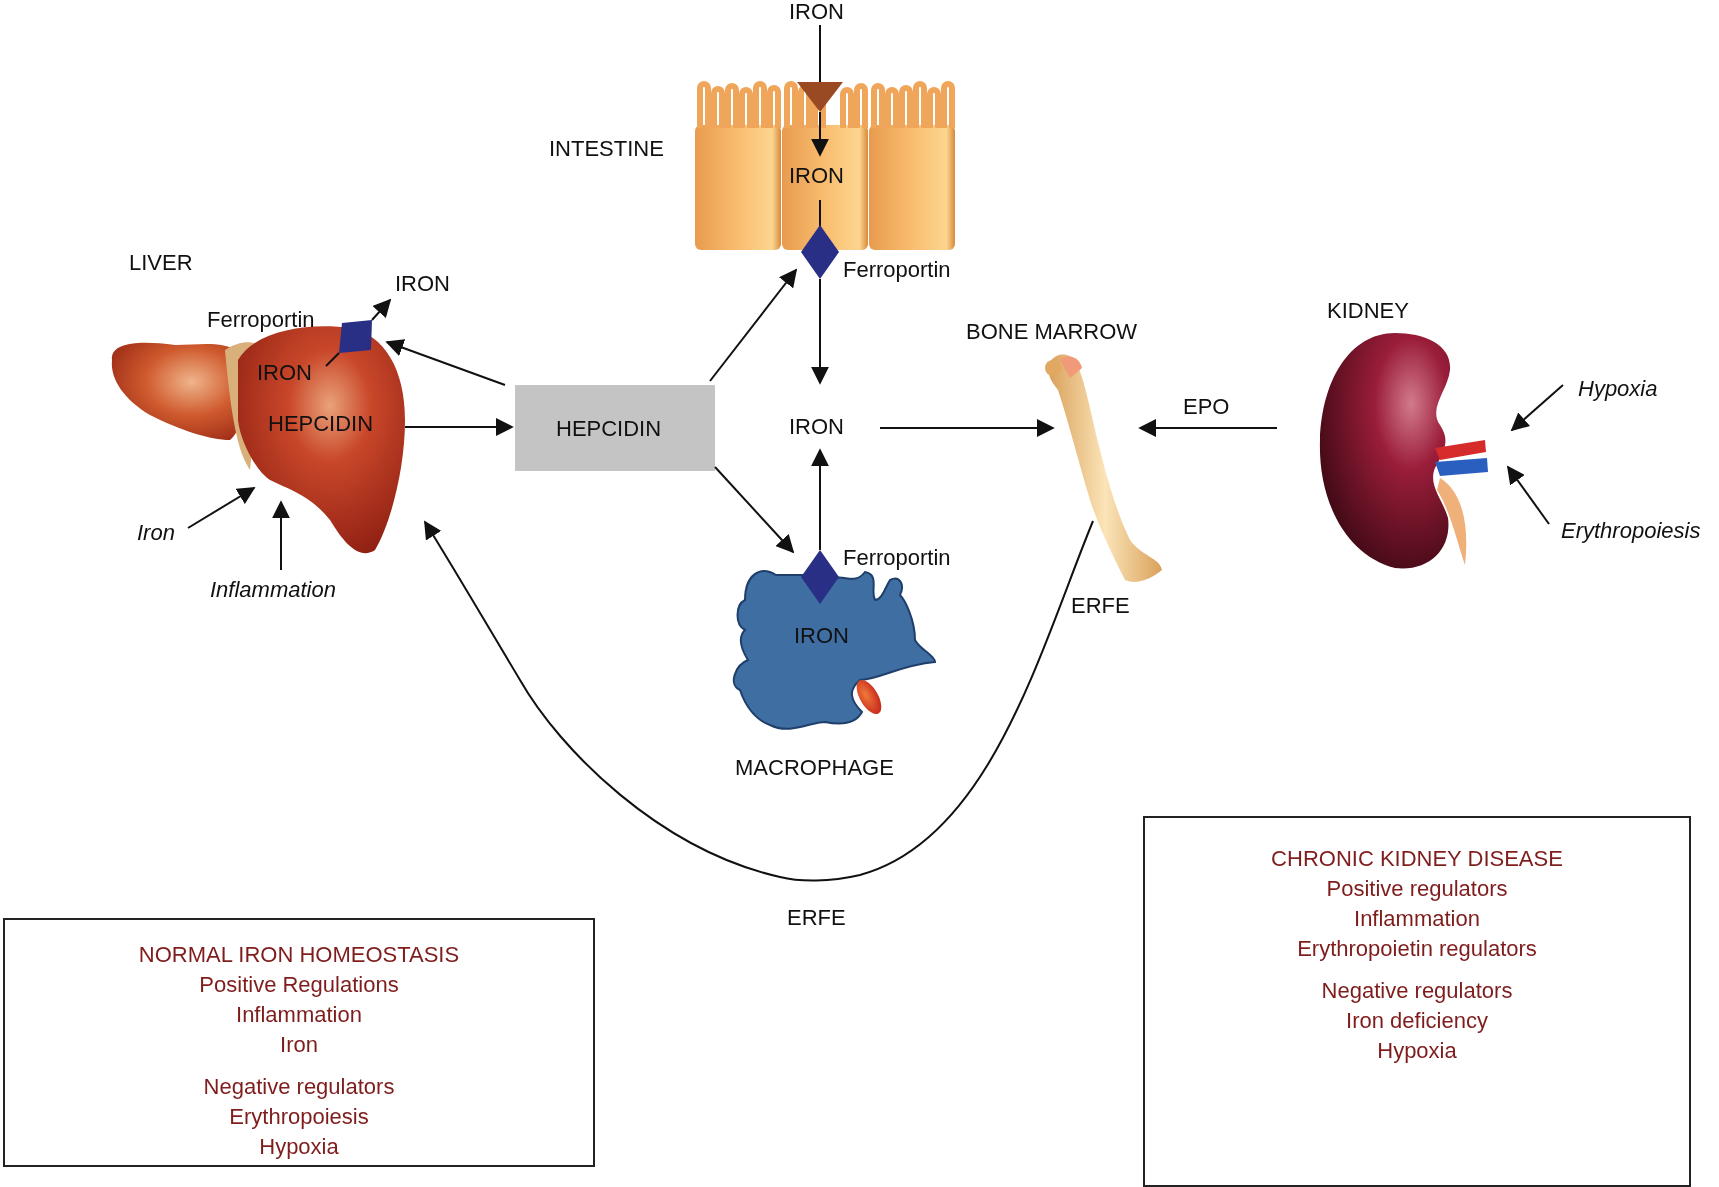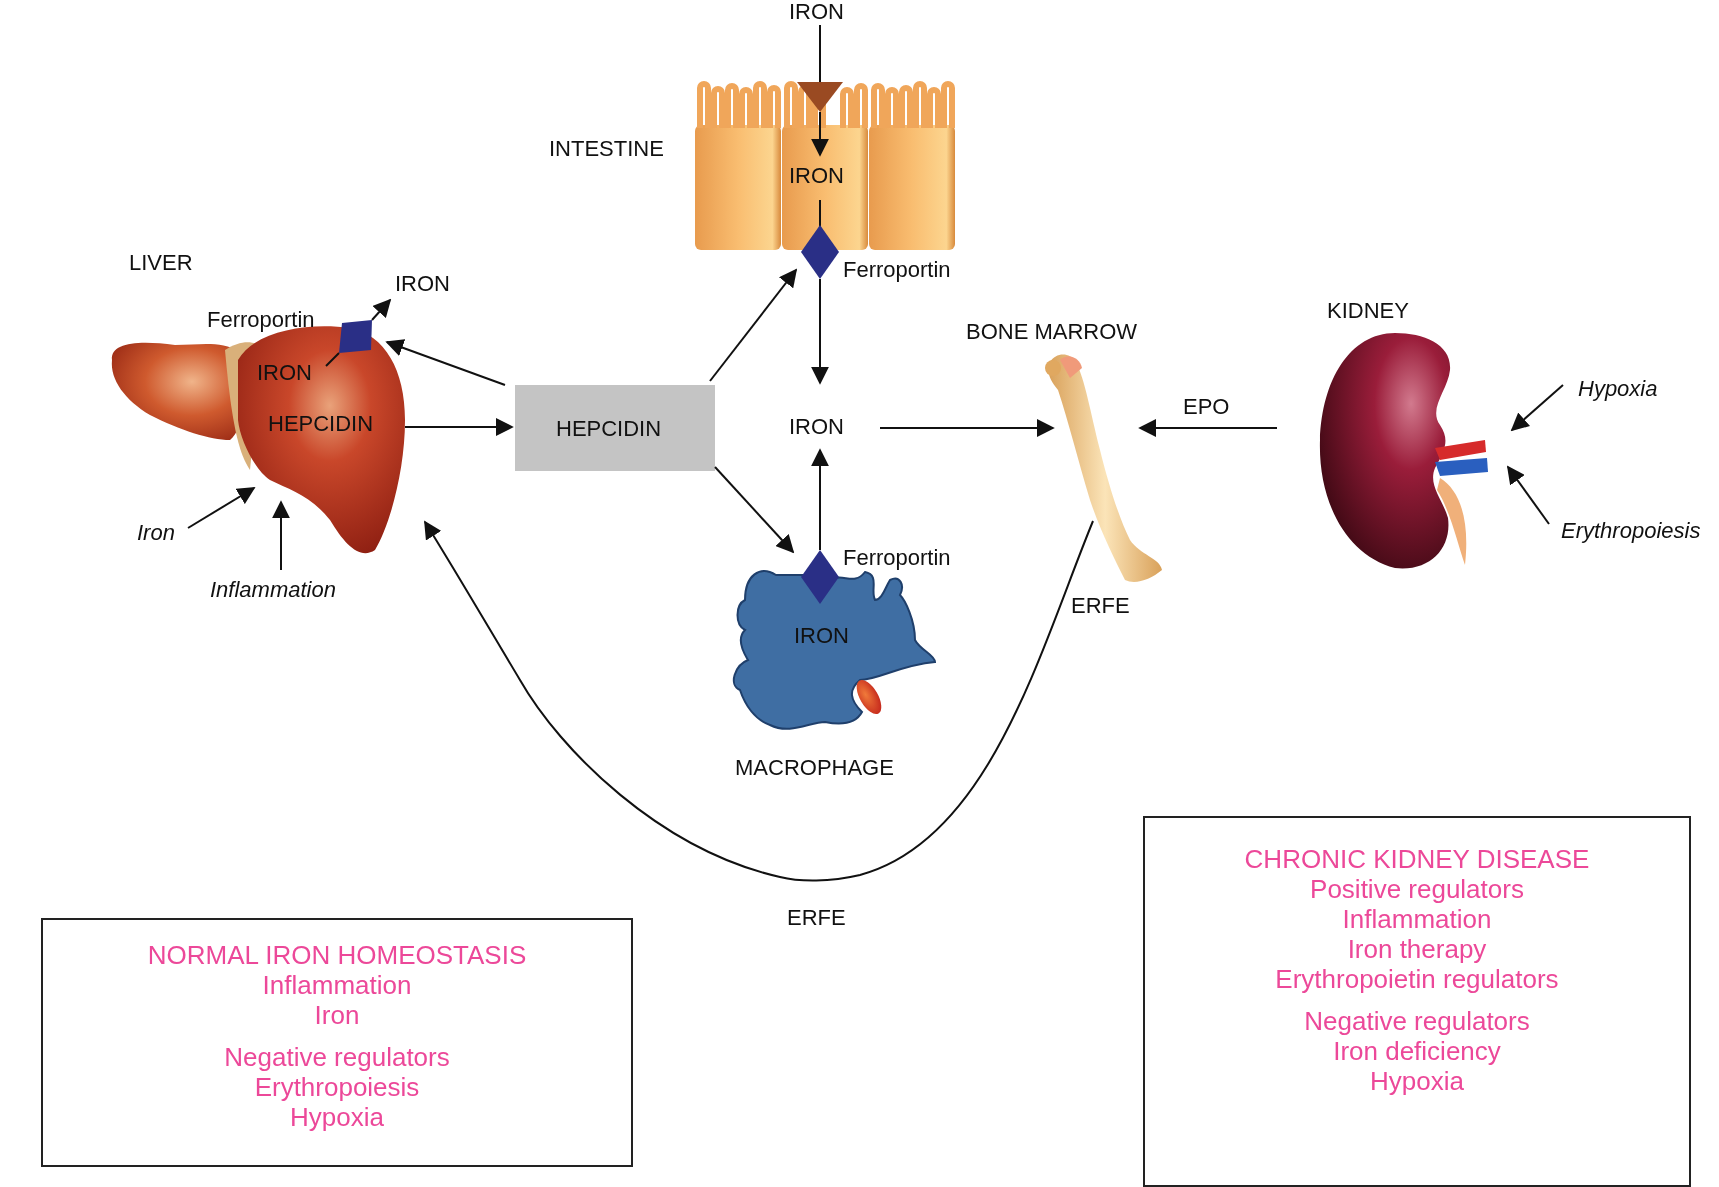--- a/index.html
+++ b/index.html
@@ -1,27 +1,27 @@
 <!DOCTYPE html>
 <html><head>
   <meta charset="utf-8">
   <style>
     html, body { margin: 0; padding: 0; background: #ffffff; }
     body { width: 1719px; height: 1187px; overflow: hidden; position: relative; }
     svg#diagram { position: absolute; left: 0; top: 0; }
     .lbl { font-family: "Liberation Sans", sans-serif; font-size: 22px; fill: #111; }
     .lbl-it { font-family: "Liberation Sans", sans-serif; font-size: 22px; fill: #111; font-style: italic; }
     .box { position: absolute; border: 2px solid #222; background: #fff; box-sizing: border-box;
-           font-family: "Liberation Sans", sans-serif; font-size: 26px; color: #ec4899; text-align: center; }
+           font-family: "Liberation Sans", sans-serif; font-size: 22px; color: #7f1d1d; text-align: center; }
     .box .title { font-weight: normal; }
     .box .head { font-weight: normal; }
     .box .item { font-weight: normal; }
     .box .line { line-height: 30px; }
     .box .gap { height: 12px; }
-    #box-normal { left: 3px; top: 918px; width: 592px; height: 249px; padding-top: 20px; margin-left: 38px; }
+    #box-normal { left: 3px; top: 918px; width: 592px; height: 249px; padding-top: 20px; }
     #box-ckd { left: 1143px; top: 816px; width: 548px; height: 371px; padding-top: 26px; }
   </style>
 </head>
 <body>
 
 <svg id="diagram" width="1719" height="1187" viewBox="0 0 1719 1187">
   <defs>
     <marker id="arr" viewBox="0 0 10 10" refX="9" refY="5" markerWidth="9" markerHeight="9" orient="auto-start-reverse">
       <path d="M0,0 L10,5 L0,10 z" fill="#111"></path>
     </marker>
@@ -144,31 +144,31 @@
   <line x1="1549" y1="524" x2="1508" y2="467" stroke="#111" stroke-width="2" marker-end="url(#arr)"></line>
   <text class="lbl-it" x="1561" y="538">Erythropoiesis</text>
 
   <path d="M1093,521 C1040,650 990,840 860,875 C830,882 800,882 780,877 C660,850 560,750 520,680 C490,630 455,570 425,522" fill="none" stroke="#111" stroke-width="2" marker-end="url(#arr)"></path>
   <text class="lbl" x="1071" y="613">ERFE</text>
   <text class="lbl" x="787" y="925">ERFE</text>
 </svg>
 
 <div id="box-normal" class="box">
   <div class="line title">NORMAL IRON HOMEOSTASIS</div>
+  <div class="line head">Positive Regulations</div>
   <div class="line item">Inflammation</div>
   <div class="line item">Iron</div>
   <div class="gap"></div>
   <div class="line head">Negative regulators</div>
   <div class="line item">Erythropoiesis</div>
   <div class="line item">Hypoxia</div>
 </div>
 
 <div id="box-ckd" class="box">
   <div class="line title">CHRONIC KIDNEY DISEASE</div>
   <div class="line head">Positive regulators</div>
   <div class="line item">Inflammation</div>
-  <div class="line item">Iron therapy</div>
   <div class="line item">Erythropoietin regulators</div>
   <div class="gap"></div>
   <div class="line head">Negative regulators</div>
   <div class="line item">Iron deficiency</div>
   <div class="line item">Hypoxia</div>
 </div>
 
 </body></html>

